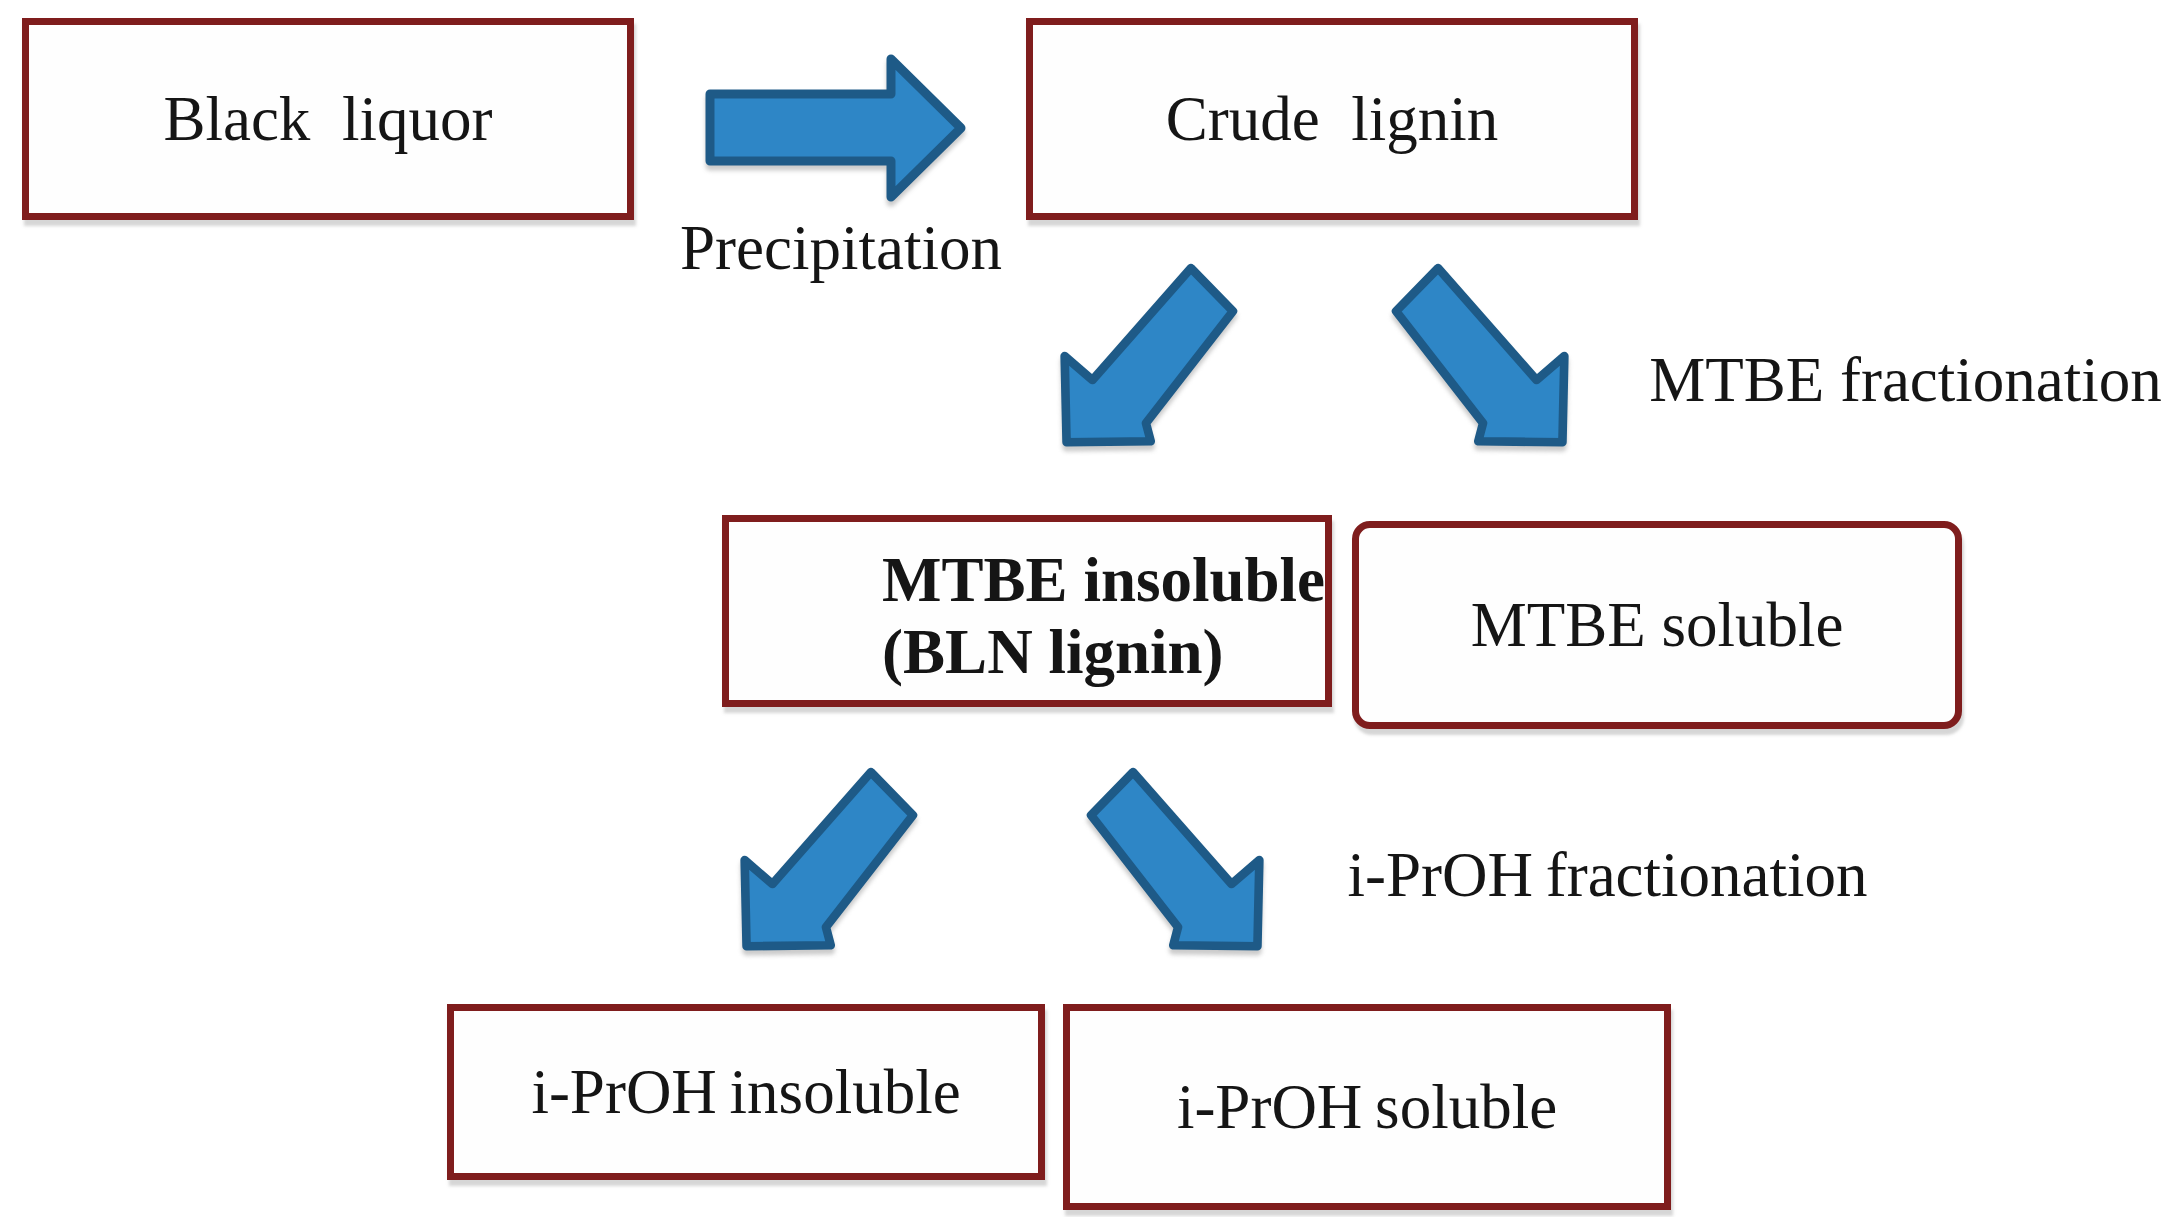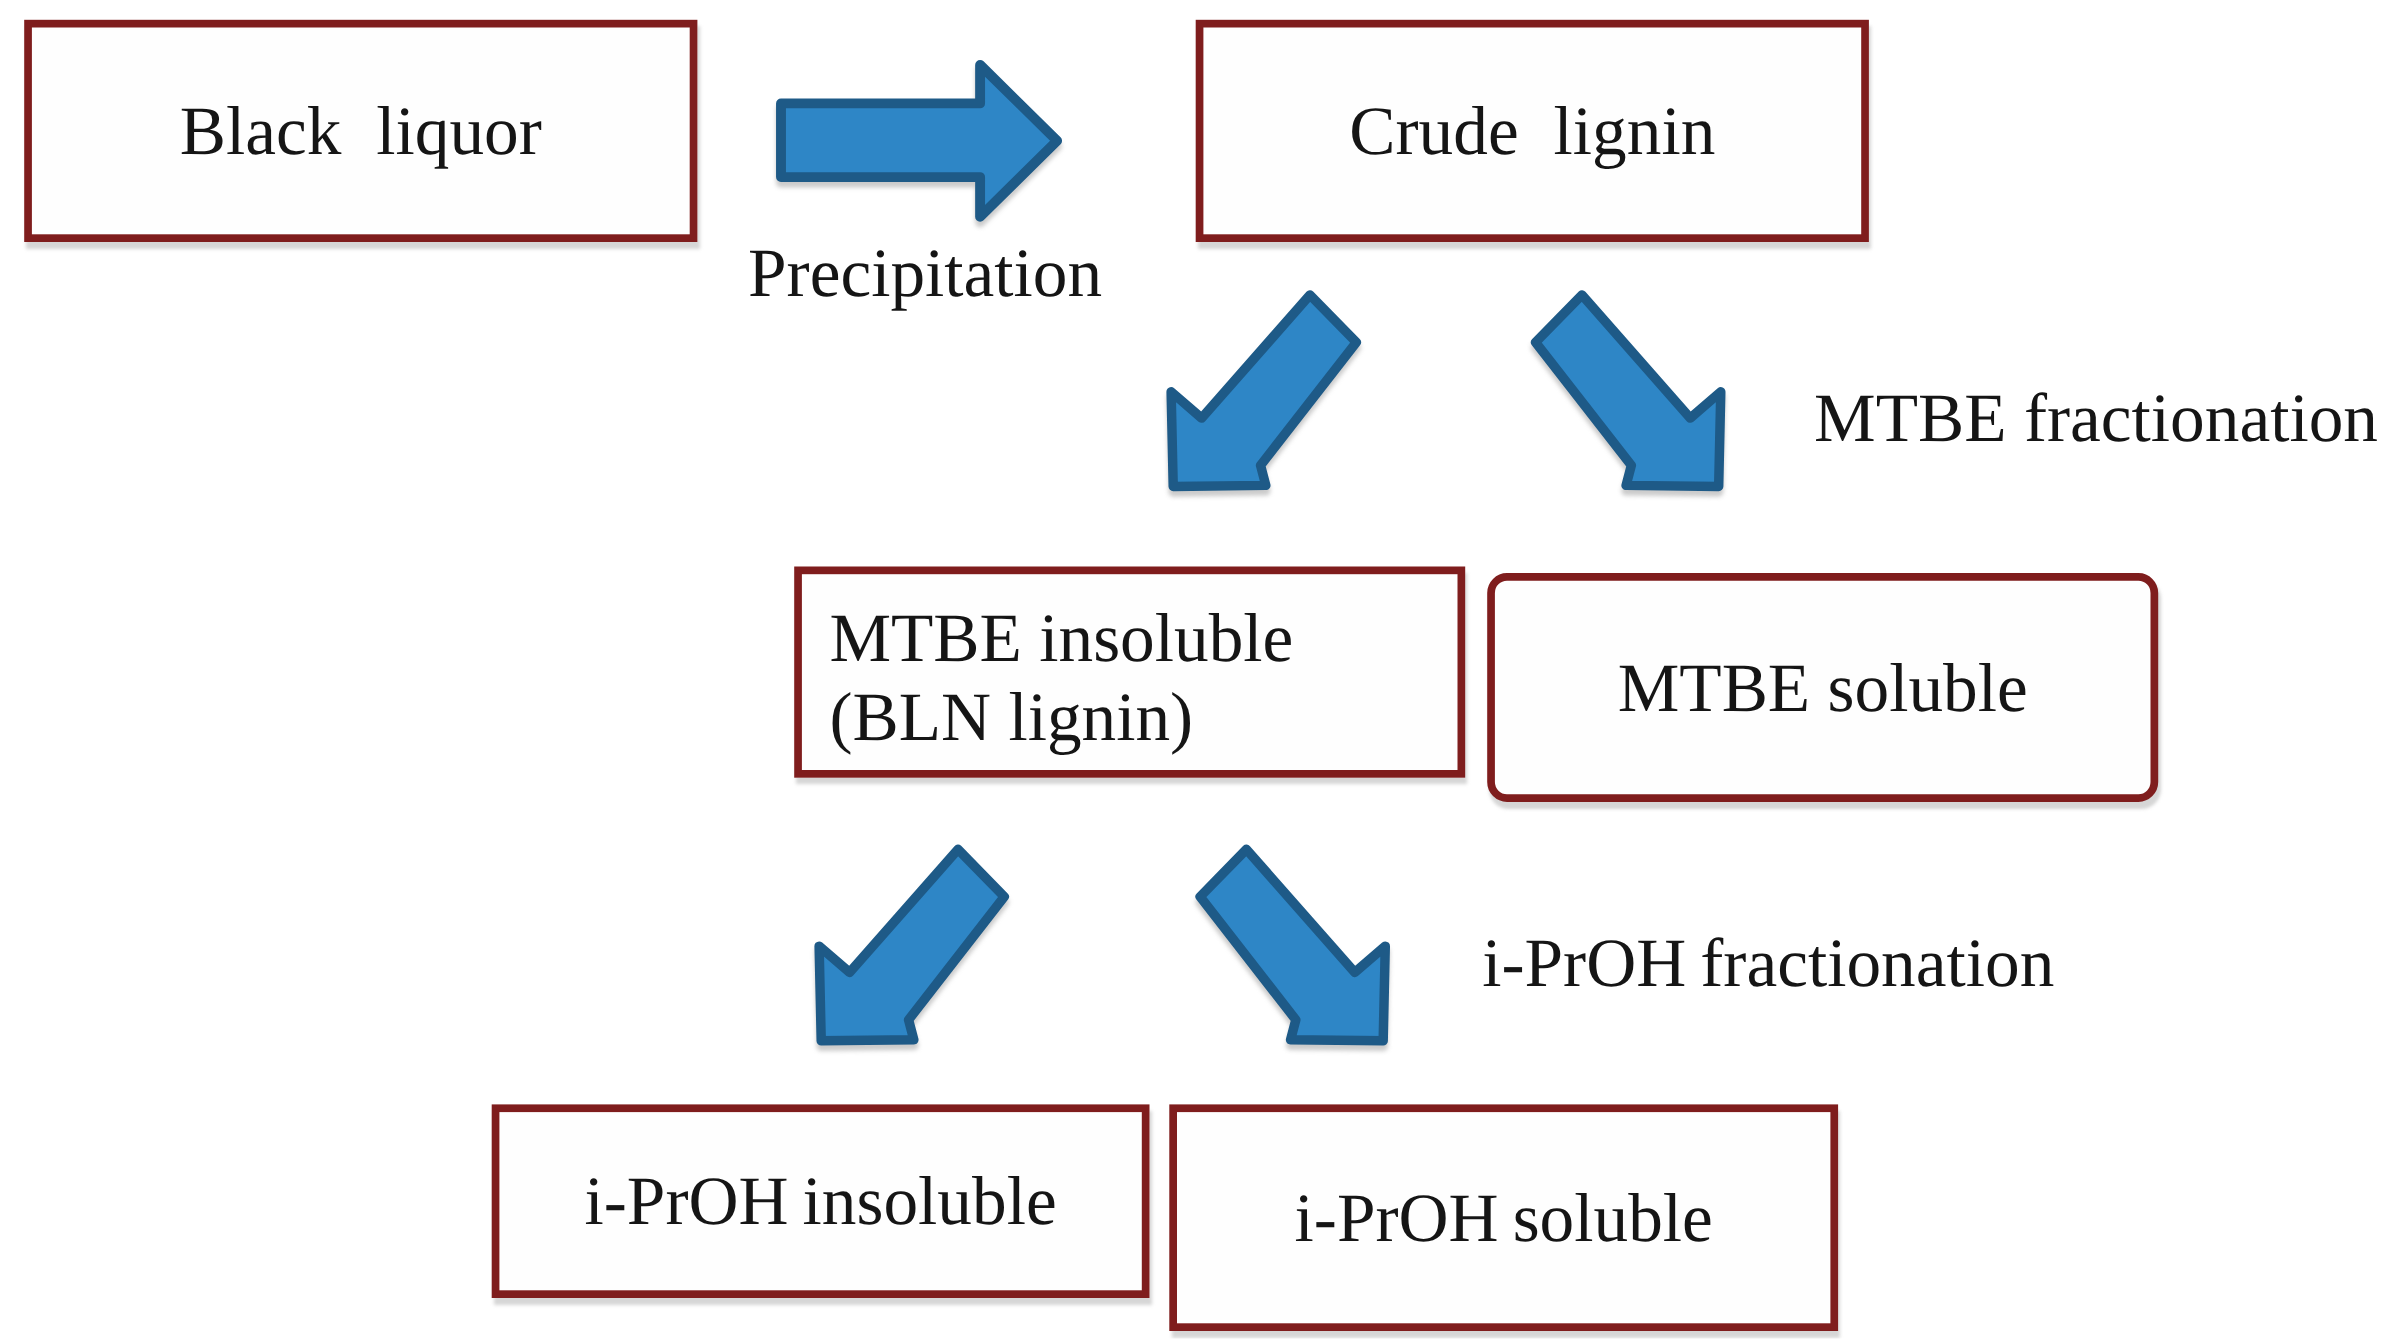--- a/index.html
+++ b/index.html
@@ -27,24 +27,24 @@
     text-align: center;
     font-size: 63px;
     line-height: 72px;
     box-shadow: 2px 6px 3px rgba(165,165,165,0.45);
   }
   .node .lbl { display: block; }
   .ws-wide { word-spacing: 16px; }
   .ws-tight { word-spacing: -3px; }
 
   #node-black-liquor   { left: 22px;   top: 18px;   width: 612px; height: 202px; }
-  #node-crude-lignin   { left: 1087px; top: 18px;   width: 612px; height: 202px; }
+  #node-crude-lignin   { left: 1026px; top: 18px;   width: 612px; height: 202px; }
   #node-mtbe-insoluble { left: 722px;  top: 515px;  width: 610px; height: 192px;
-                         justify-content: flex-start; text-align: left;
-                         padding-left: 25px; padding-top: 10px; }
+                         justify-content: flex-end; text-align: left;
+                         padding-left: 25px; padding-top: 10px; font-weight: bold; }
   #node-mtbe-soluble   { left: 1352px; top: 521px;  width: 610px; height: 208px; border-radius: 18px; }
   #node-iproh-insoluble{ left: 447px;  top: 1004px; width: 598px; height: 176px; }
   #node-iproh-soluble  { left: 1063px; top: 1004px; width: 608px; height: 206px; }
 
   .plabel {
     position: absolute;
     font-size: 63px;
     line-height: 72px;
     text-align: center;
     white-space: nowrap;

